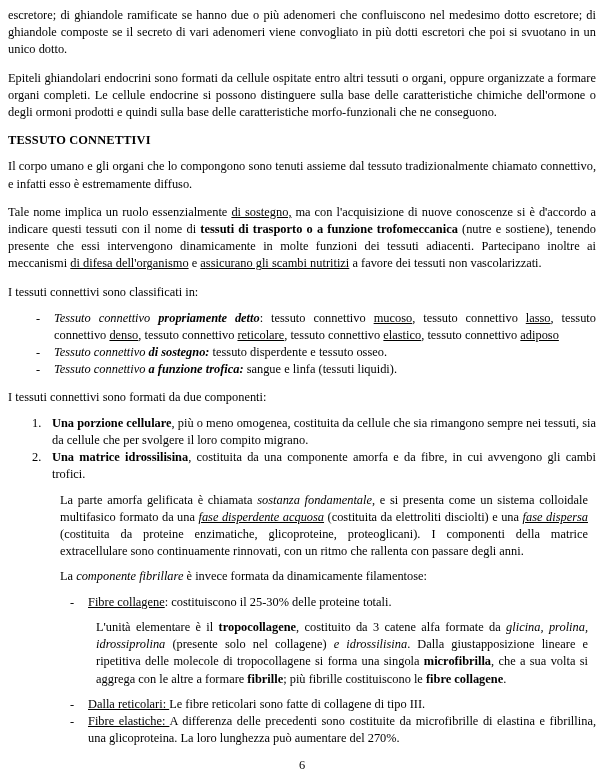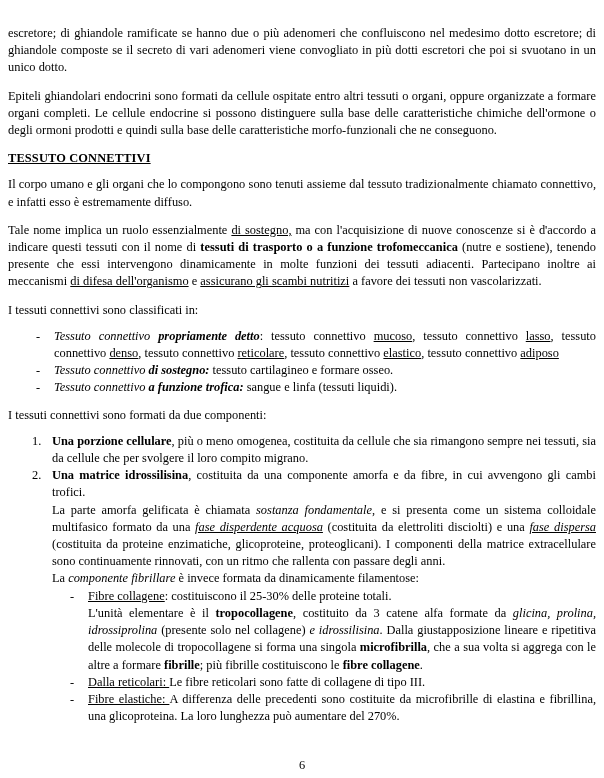--- a/index.html
+++ b/index.html
@@ -12,41 +12,40 @@
     height: 778px;
     font-family: "Liberation Serif", "DejaVu Serif", serif;
     color: #000000;
     -webkit-font-smoothing: antialiased;
   }
   .page {
     position: relative;
     width: 604px;
     height: 778px;
     box-sizing: border-box;
-    padding: 25px 8px 0 8px;
+    padding: 7px 8px 0 8px;
     overflow: hidden;
   }
   .para {
     font-size: 12.4px;
     line-height: 17.2px;
     text-align: justify;
     text-justify: inter-word;
     margin: 0 0 11px 0;
     hyphens: manual;
   }
   .para.tight {
     margin-bottom: 9px;
   }
   .heading {
     font-size: 12.4px;
     line-height: 17.2px;
     font-weight: bold;
     margin: 0 0 9px 0;
     letter-spacing: 0.15px;
-    text-decoration: underline;
   }
   .dash-list {
     list-style: none;
     margin: 0 0 10px 0;
     padding: 0;
   }
   .dash-list > li {
     position: relative;
     font-size: 12.4px;
     line-height: 17.2px;
@@ -98,21 +97,21 @@
     position: absolute;
     left: 18px;
     top: 0;
     width: 14px;
     text-align: left;
   }
   .sub-block {
     font-size: 12.4px;
     line-height: 17.2px;
     text-align: justify;
-    margin: 0;
+    margin: 8px;
   }
   i, .it { font-style: italic; }
   b, .bd { font-weight: bold; }
   .bi { font-weight: bold; font-style: italic; }
   .ul { text-decoration: underline; }
   .uli { text-decoration: underline; font-style: italic; }
   .page-number {
     position: absolute;
     left: 0;
     right: 0;
@@ -139,21 +138,21 @@
     <span>Tale nome implica un ruolo essenzialmente </span><span class="ul">di sostegno,</span><span> ma con l'acquisizione di nuove conoscenze si è d'accordo a indicare questi tessuti con il nome di </span><span class="bd">tessuti di trasporto o a funzione trofomeccanica</span><span> (nutre e sostiene), tenendo presente che essi intervengono dinamicamente in molte funzioni dei tessuti adiacenti. Partecipano inoltre ai meccanismi </span><span class="ul">di difesa dell'organismo</span><span> e </span><span class="ul">assicurano gli scambi nutritizi</span><span> a favore dei tessuti non vascolarizzati.</span>
   </p>
 
   <p class="para tight">I tessuti connettivi sono classificati in:</p>
 
   <ul class="dash-list">
     <li>
       <span class="marker">-</span><span class="it">Tessuto connettivo </span><span class="bi">propriamente detto</span><span>: tessuto connettivo </span><span class="ul">mucoso</span><span>, tessuto connettivo </span><span class="ul">lasso</span><span>, tessuto connettivo </span><span class="ul">denso</span><span>, tessuto connettivo </span><span class="ul">reticolare</span><span>, tessuto connettivo </span><span class="ul">elastico</span><span>, tessuto connettivo </span><span class="ul">adiposo</span>
     </li>
     <li>
-      <span class="marker">-</span><span class="it">Tessuto connettivo </span><span class="bi">di sostegno:</span><span>  tessuto cartilagineo e formare osseo.</span>
+      <span class="marker">-</span><span class="it">Tessuto connettivo </span><span class="bi">di sostegno:</span><span>  tessuto disperdente e tessuto osseo.</span>
     </li>
     <li>
       <span class="marker">-</span><span class="it">Tessuto connettivo </span><span class="bi">a funzione trofica:</span><span>  sangue e linfa (tessuti liquidi).</span>
     </li>
   </ul>
 
   <p class="para tight">I tessuti connettivi sono formati da due componenti:</p>
 
   <ol class="num-list">
     <li>

